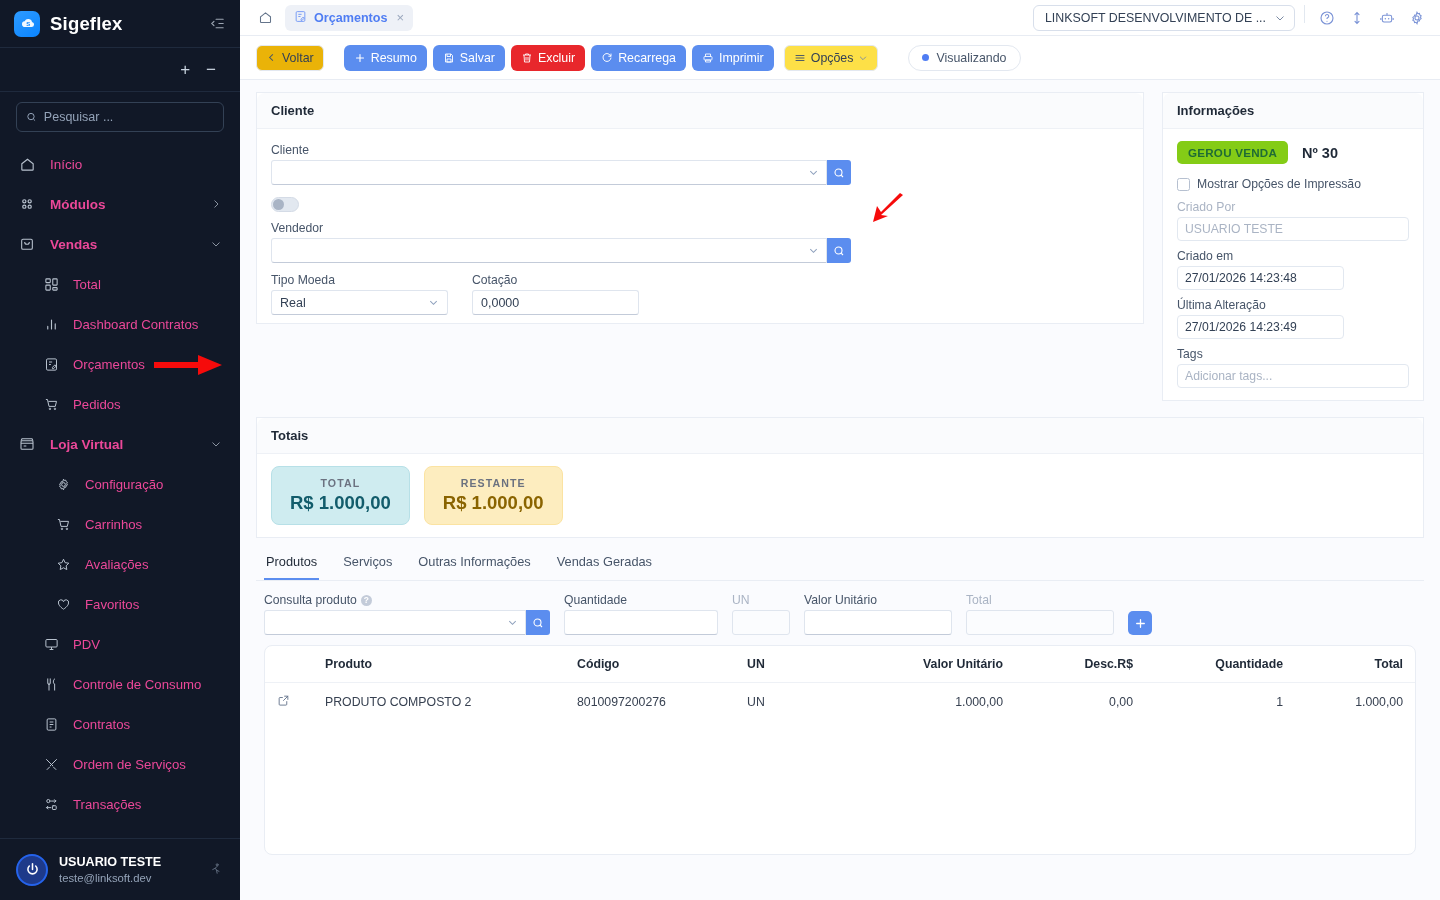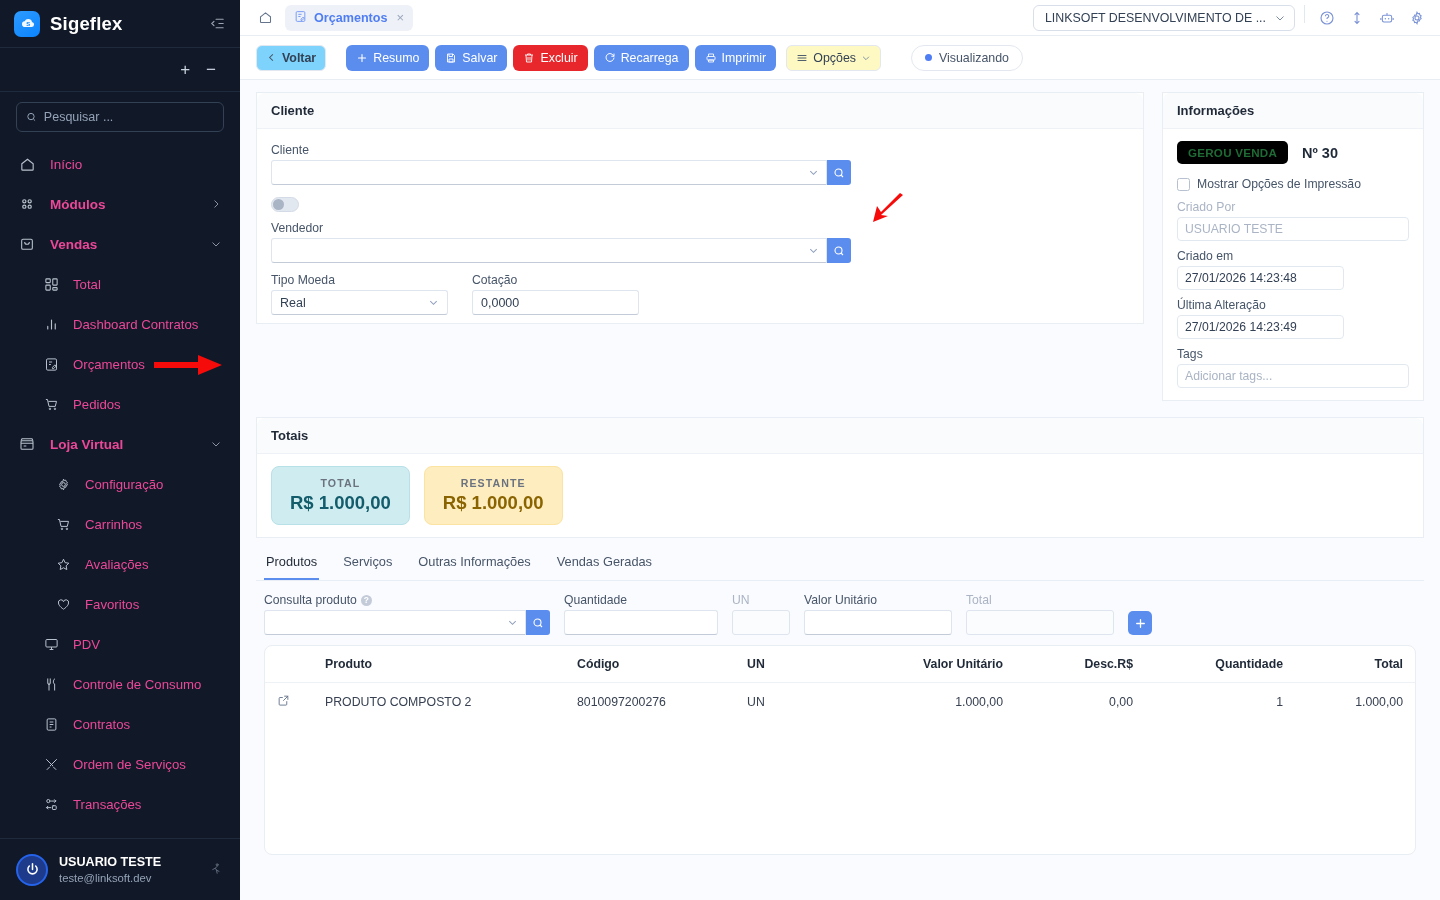--- a/index.html
+++ b/index.html
@@ -102,24 +102,24 @@
   .actionbar {
     height: 44px; background: #fff; border-bottom: 1px solid #e8ecf3;
     display: flex; align-items: center; gap: 6px; padding: 0 16px;
   }
   .btn {
     height: 26px; border-radius: 6px; display: inline-flex; align-items: center;
     gap: 5px; padding: 0 9px; font-size: 12.4px; cursor: pointer;
     border: 1px solid transparent; white-space: nowrap; font-family: inherit;
   }
   .btn svg { display:block; }
-  .btn-ghost { background: #7dd3fc; border-color: #e3e8f0; color: #334155; font-weight: bold; }
+  .btn-ghost { background: #eab308; border-color: #e3e8f0; color: #334155; }
   .btn-blue { background: #5b8def; color: #fff; }
   .btn-red  { background: #e8272c; color: #fff; }
-  .btn-white{ background: #fef9c3; border-color: #e3e8f0; color: #334155; }
+  .btn-white{ background: #fde047; border-color: #e3e8f0; color: #334155; }
   .gap { width: 8px; }
   .badge-view {
     height: 26px; border-radius: 13px; background: #fff; border: 1px solid #e3e8f0;
     display: inline-flex; align-items: center; gap: 7px; padding: 0 13px;
     font-size: 12.4px; color: #475569;
   }
   .dot { width: 7px; height: 7px; border-radius: 50%; background: #4f7df3; }
 
   .content { flex: 1 1 auto; padding: 12px 16px 0; overflow: hidden; }
   .row-top { display: flex; gap: 18px; align-items: flex-start; }
@@ -158,21 +158,21 @@
     width: 28px; height: 15px; border-radius: 9px; background: #e2e8f0;
     border: 1px solid #d4dbe6; position: relative; cursor: pointer;
   }
   .toggle::after {
     content:''; position:absolute; left:1px; top:1px; width:11px; height:11px;
     border-radius:50%; background:#a9b4c5;
   }
   .two-col { display: flex; gap: 24px; }
 
   .badge-green {
-    background: #000000; color: #1f6b35; font-size: 11.6px; font-weight: 700;
+    background: #84cc16; color: #1f6b35; font-size: 11.6px; font-weight: 700;
     padding: 5px 11px; border-radius: 5px; letter-spacing: .25px;
   }
   .num-lbl { font-size: 14.5px; font-weight: 700; color: #1f2937; }
   .chk-row { display: flex; align-items: center; gap: 7px; margin: 13px 0 9px; }
   .chk { width: 13px; height: 13px; border: 1.3px solid #b6c0d0; border-radius: 2.5px; background: #fff; cursor: pointer; flex:0 0 13px; }
   .chk-lbl { font-size: 12.2px; color: #475569; }
   .inf-fld { margin-bottom: 8px; }
   .inf-input {
     height: 24px; width: 100%; border: 1px solid #e2e8f0; border-radius: 4px;
     font-size: 12.2px; color: #334155; padding: 0 7px; font-family: inherit; outline: none; background:#fff;

